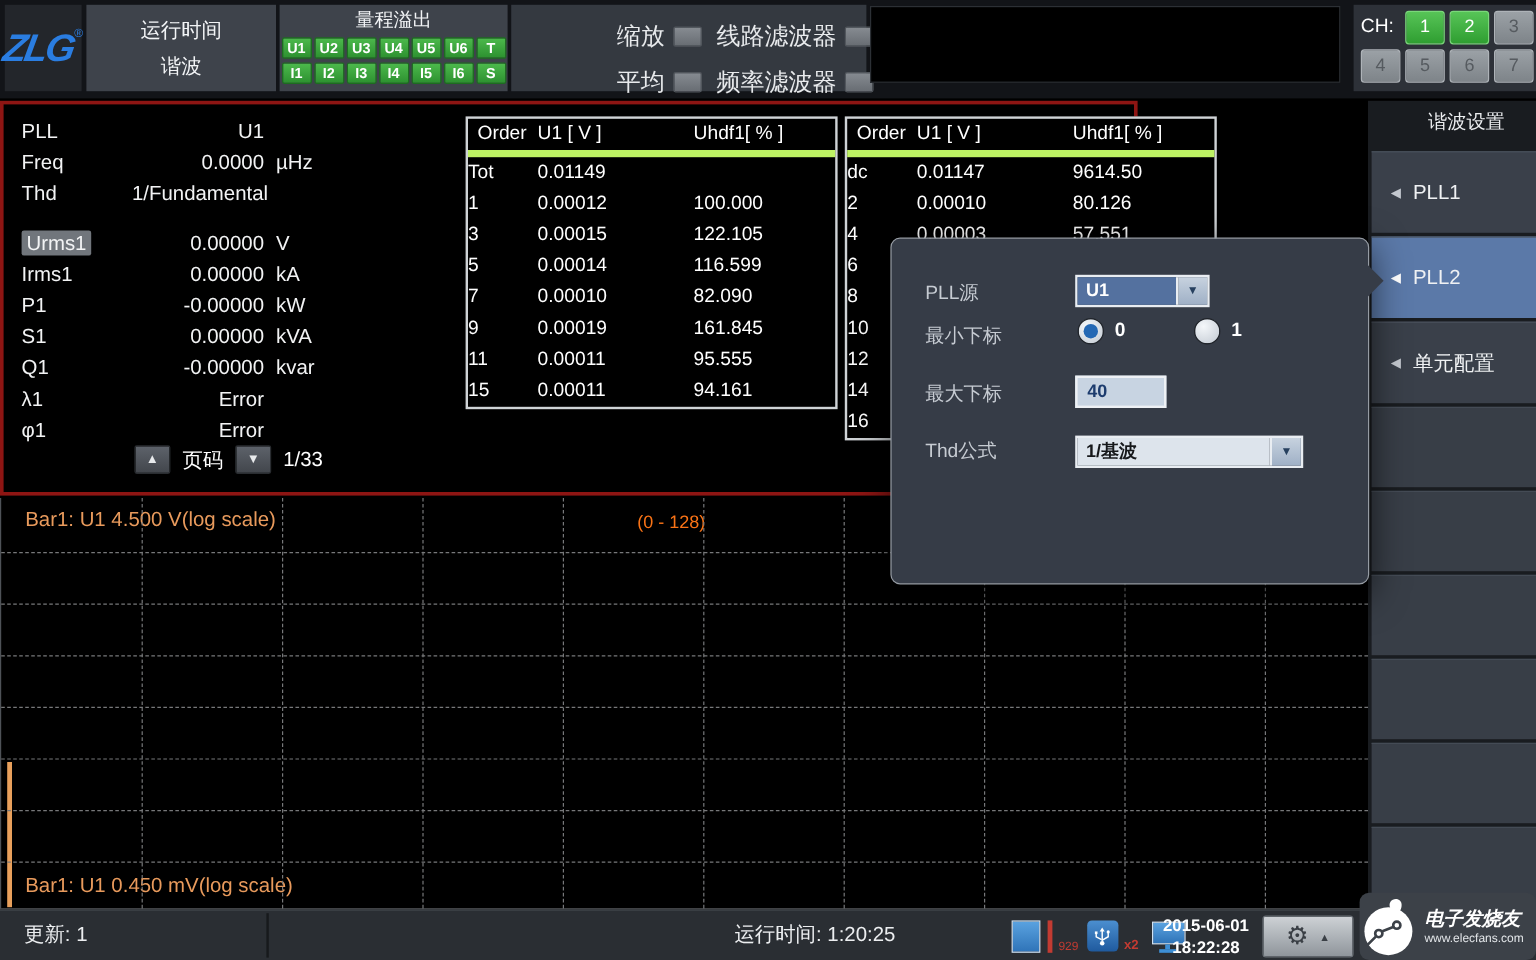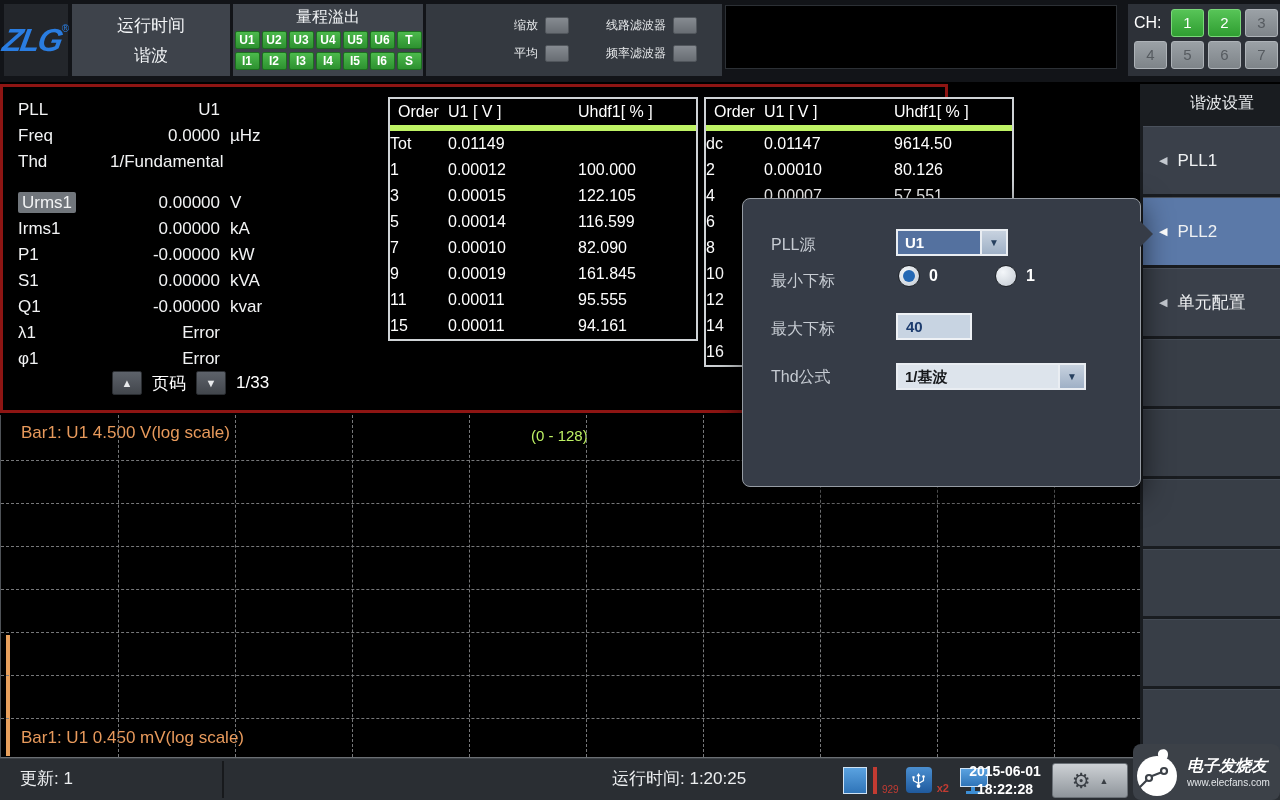--- a/index.html
+++ b/index.html
@@ -15,21 +15,21 @@
   .mode-block{position:absolute;left:72px;top:4px;width:158px;height:72px;background:#3e434b;
               display:flex;flex-direction:column;align-items:center;justify-content:center;gap:7px;font-size:17px;color:#f2f4f6;}
   .range-block{position:absolute;left:233px;top:4px;width:190px;height:72px;background:#3e434b;}
   .range-title{text-align:center;font-size:16px;color:#f2f4f6;margin-top:3px;}
   .badge-row{display:flex;justify-content:center;gap:2px;margin-top:3px;}
   .badge{display:inline-block;width:23px;height:16px;line-height:16px;text-align:center;font-size:12px;font-weight:bold;
          color:#fff;background:linear-gradient(#4cb94c,#2d9130);border:1px solid #1c6e1f;border-radius:2px;}
   .filter-block{position:absolute;left:426px;top:4px;width:296px;height:72px;background:#343940;}
   #filter-grid{display:grid;grid-template-columns:auto auto;column-gap:12px;row-gap:11px;padding:13px 0 0 88px;}
   .fcell{display:flex;align-items:center;gap:7px;}
-  .flabel{font-size:12px;color:#e8eaec;white-space:nowrap;font-family:Liberation Serif, serif;}
+  .flabel{font-size:20px;color:#e8eaec;white-space:nowrap;font-family:Liberation Serif, serif;}
   .fswitch{width:22px;height:15px;background:linear-gradient(#868b91,#686d73);border:1px solid #51565c;border-radius:2px;}
   .black-display{position:absolute;left:725px;top:5px;width:390px;height:62px;background:#000;border:1px solid #2c3035;}
   .ch-block{position:absolute;left:1128px;top:4px;width:168px;height:72px;background:#2d3138;}
   #ch-grid{display:grid;grid-template-columns:repeat(4,33px);gap:4px;padding:5px 0 0 6px;}
   .ch-label{color:#fff;font-size:16px;line-height:28px;}
   .ch-btn{height:28px;line-height:26px;text-align:center;font-size:15px;border-radius:3px;box-sizing:border-box;}
   .ch-btn.on{background:linear-gradient(#57c457,#2f9e31);color:#fff;border:1px solid #7ad87a;}
   .ch-btn.off{background:linear-gradient(#9ba1a6,#7e8489);color:#565b60;border:1px solid #aeb3b8;}
 
   
@@ -55,21 +55,21 @@
   .thead .c0{text-align:left;padding-left:8px;}
   #table1{left:385px;top:10px;}
   #table2{left:701px;top:10px;}
 
   
   .chart-area{position:absolute;left:0;top:415px;width:1140px;height:343px;background:#000;
               border-left:1px solid #4e5257;border-bottom:1px solid #6a6e73;box-sizing:border-box;}
   .gl-v{position:absolute;top:0;bottom:0;width:0;border-left:1px dashed #77787a;}
   .gl-h{position:absolute;left:0;right:0;height:0;border-top:1px dashed #77787a;}
   .chart-label{position:absolute;color:#e89a5c;font-size:17px;white-space:nowrap;}
-  .range-label{position:absolute;left:530px;top:12px;color:#bef264;font-size:15px;}
+  .range-label{position:absolute;left:530px;top:12px;color:#f97316;font-size:15px;}
   .dc-bar{position:absolute;left:5px;top:220px;width:4px;height:121px;background:#e8a05c;}
 
   
   .sidebar{position:absolute;left:1140px;top:84px;width:140px;height:674px;background:#191c20;z-index:10;padding-left:12px;}
   .side-title{height:38px;line-height:38px;text-align:center;color:#eceef0;font-size:16px;}
   #side-buttons{position:absolute;top:42px;left:3px;right:3px;bottom:2px;display:flex;flex-direction:column;gap:3px;}
   .side-btn{height:68px;flex:0 0 68px;background:#3a404a;border-top:1px solid #4a515c;display:flex;align-items:center;
             padding-left:16px;gap:10px;color:#eff1f3;font-size:17px;box-sizing:border-box;}
   .side-btn .arrow{font-size:11px;color:#c3c8cf;}
   .side-btn.active{background:#5b79a8;}
@@ -319,21 +319,21 @@
           <span class="tcell c1">0.01147</span>
           <span class="tcell c2">9614.50</span>
         </div>
         <div class="trow">
           <span class="tcell c0">2</span>
           <span class="tcell c1">0.00010</span>
           <span class="tcell c2">80.126</span>
         </div>
         <div class="trow">
           <span class="tcell c0">4</span>
-          <span class="tcell c1">0.00007</span>
+          <span class="tcell c1">0.00003</span>
           <span class="tcell c2">57.551</span>
         </div>
         <div class="trow">
           <span class="tcell c0">6</span>
           <span class="tcell c1"></span>
           <span class="tcell c2"></span>
         </div>
         <div class="trow">
           <span class="tcell c0">8</span>
           <span class="tcell c1"></span>

